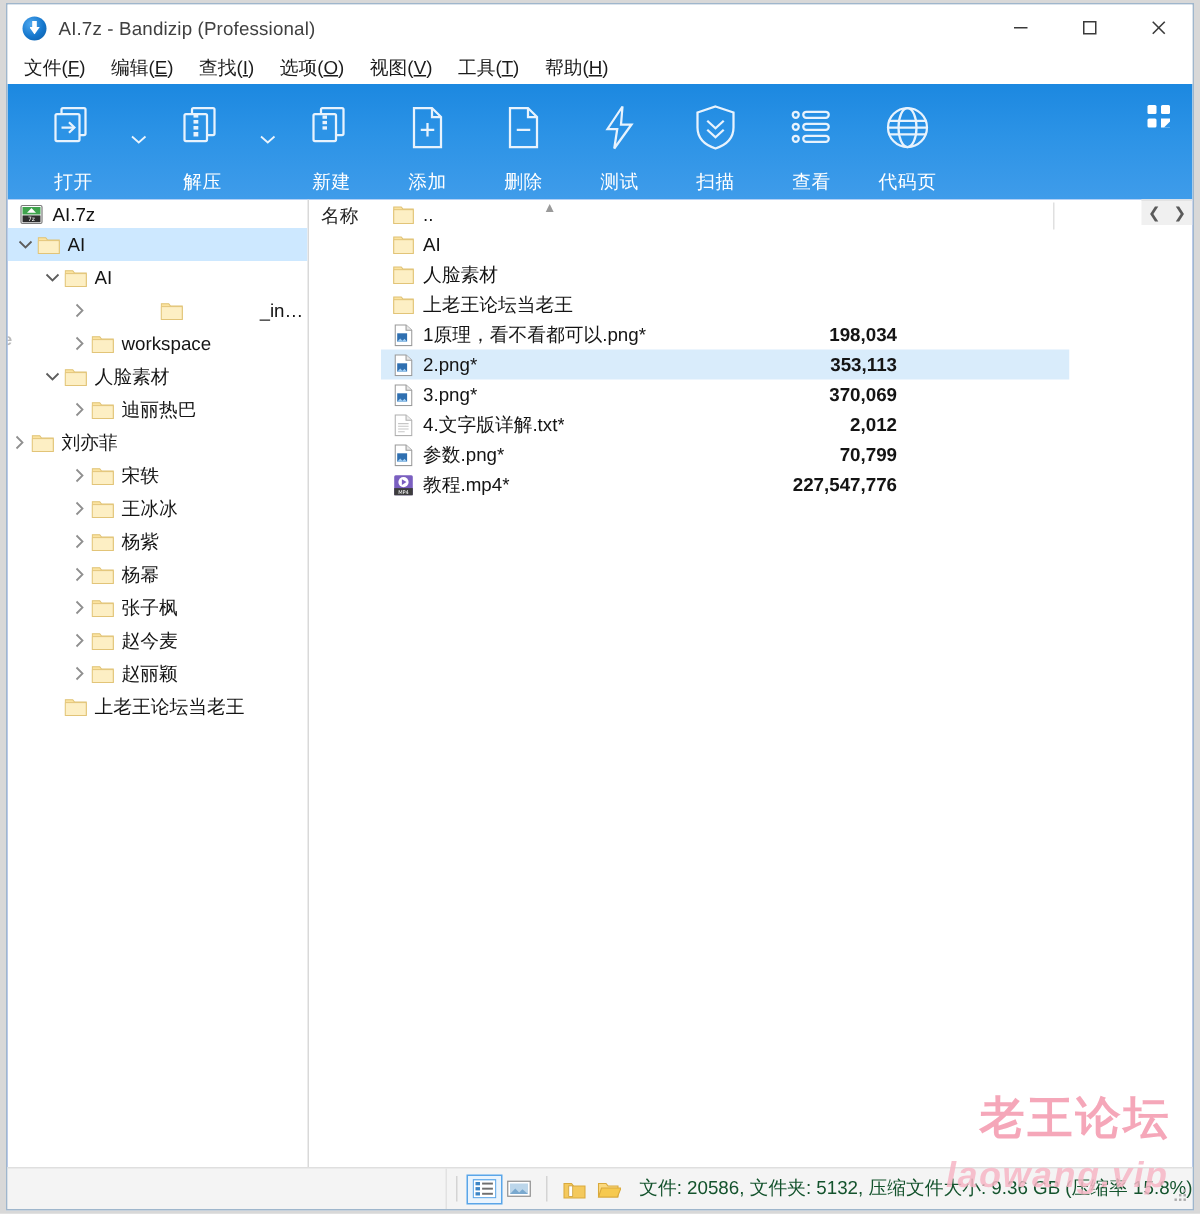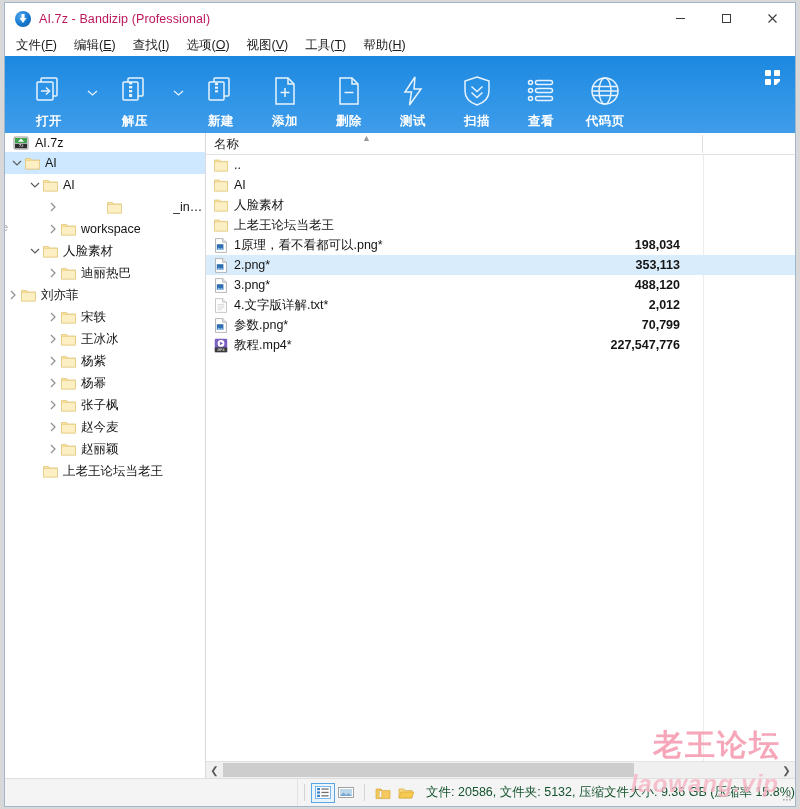--- a/index.html
+++ b/index.html
@@ -32,21 +32,21 @@
     background: radial-gradient(circle at 35% 32%, #4fa8ef 0%, #1577cd 55%, #0d5ba3 100%);
     position: relative; flex: none;
   }
   .app-icon::after {
     content: ""; position: absolute; left: 4.5px; top: 3.5px;
     width: 7px; height: 9px;
     background: #ffffff;
     clip-path: polygon(50% 100%, 0 45%, 28% 45%, 28% 0, 72% 0, 72% 45%, 100% 45%);
   }
   .title-text {
-    font-size: 12.5px; color: #be185d; letter-spacing: .1px;
+    font-size: 12.5px; color: #404040; letter-spacing: .1px;
   }
   .wincontrols { position: absolute; right: 0; top: 0; height: 31px; display: flex; }
   .wc {
     width: 46px; height: 31px; display: flex; align-items: center; justify-content: center;
     color: #3a3a3a;
   }
   .wc svg { display: block; }
 
   
   .menubar {
@@ -62,24 +62,23 @@
   
   .toolbar {
     height: 77px; min-height: 77px;
     background: linear-gradient(180deg, #1c88e0 0%, #2c93e6 45%, #3f9cea 100%);
     display: flex; align-items: flex-start;
     position: relative;
     padding-left: 12px;
   }
   .tb-btn {
     width: 64px; height: 74px;
-    display: flex; flex-direction: column; align-items: center; justify-content: flex-end;
+    display: flex; flex-direction: column; align-items: center; justify-content: space-between;
     padding-top: 8px;
     color: #ffffff;
-    font-weight: bold;
   }
   .tb-ico { height: 42px; display: flex; align-items: center; justify-content: center; }
   .tb-ico svg { display: block; }
   .tb-label { font-size: 12.5px; margin-top: 1px; color: #fff; letter-spacing: .4px; }
   .tb-caret {
     width: 22px; height: 74px; display: flex; align-items: center; justify-content: center;
     color: #eaf4fd;
   }
   .tb-grid {
     position: absolute; right: 12px; top: 10px;
@@ -114,21 +113,21 @@
     color: #6d6d6d;
   }
   .tw.blank { visibility: hidden; }
   .folder {
     width: 15px; height: 13px; flex: none; margin-right: 5px;
     position: relative;
   }
   .tlabel { overflow: hidden; text-overflow: ellipsis; }
 
   
-  .filepane { flex: 1; display: flex; flex-direction: column; min-width: 0; position: relative; background:#fff; }
+  .filepane { flex: 1; display: flex; flex-direction: row; min-width: 0; position: relative; background:#fff;gap:48px; }
   .colhead {
     height: 22px; min-height: 22px;
     border-bottom: 1px solid #e2e2e2;
     position: relative; background: #fff;
   }
   .ch {
     position: absolute; top: 0; height: 22px;
     font-size: 12.5px; color: #252525;
     display: flex; align-items: center;
   }
@@ -644,21 +643,21 @@
               <div class="c-name">
                 <svg class="ficon" viewBox="0 0 14 15">
                   <path d="M1.5 0.6 h7.2 l3.8 3.6 v10.2 h-11 z" fill="#ffffff" stroke="#9a9a9a" stroke-width="0.7"></path>
                   <path d="M8.7 0.6 v3.6 h3.8" fill="#e8e8e8" stroke="#9a9a9a" stroke-width="0.7"></path>
                   <rect x="2.8" y="6.2" width="6.6" height="5.6" fill="#2f6fb0"></rect>
                   <path d="M2.8 11.8 l2 -2.2 l1.5 1.5 l1.4 -1.3 l1.7 2 z" fill="#9ecbf0"></path>
                 </svg>
                 <span>3.png*</span>
               </div>
               <div class="c-packed"></div>
-              <div class="c-size">488,120</div>
+              <div class="c-size">370,069</div>
             </div>
             <div class="row">
               <div class="c-name">
                 <svg class="ficon" viewBox="0 0 14 15">
                   <path d="M1.5 0.6 h7.2 l3.8 3.6 v10.2 h-11 z" fill="#ffffff" stroke="#b0b0b0" stroke-width="0.7"></path>
                   <path d="M8.7 0.6 v3.6 h3.8" fill="#ededed" stroke="#b0b0b0" stroke-width="0.7"></path>
                   <g stroke="#c6c6c6" stroke-width="0.7">
                     <path d="M3.4 6.4 h7"></path>
                     <path d="M3.4 8.2 h7"></path>
                     <path d="M3.4 10 h7"></path>

